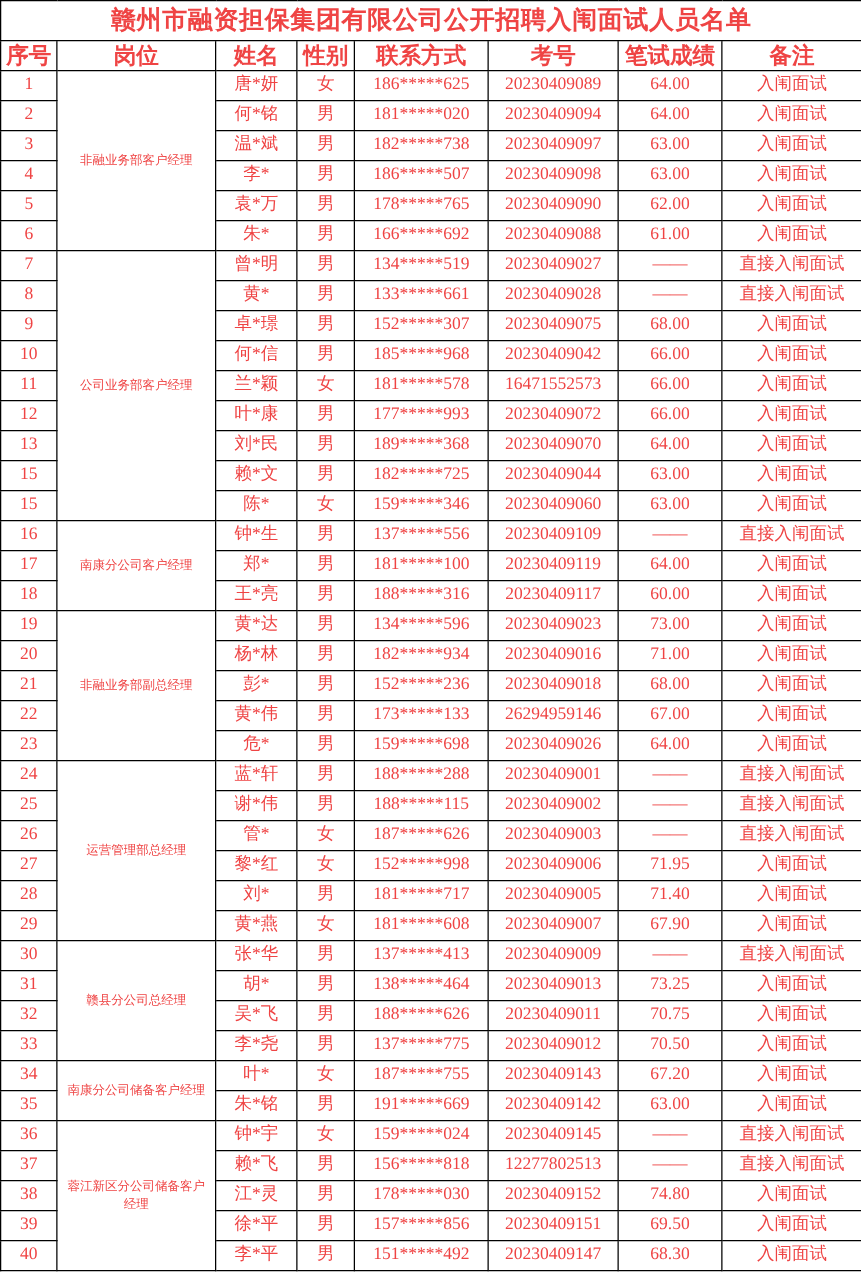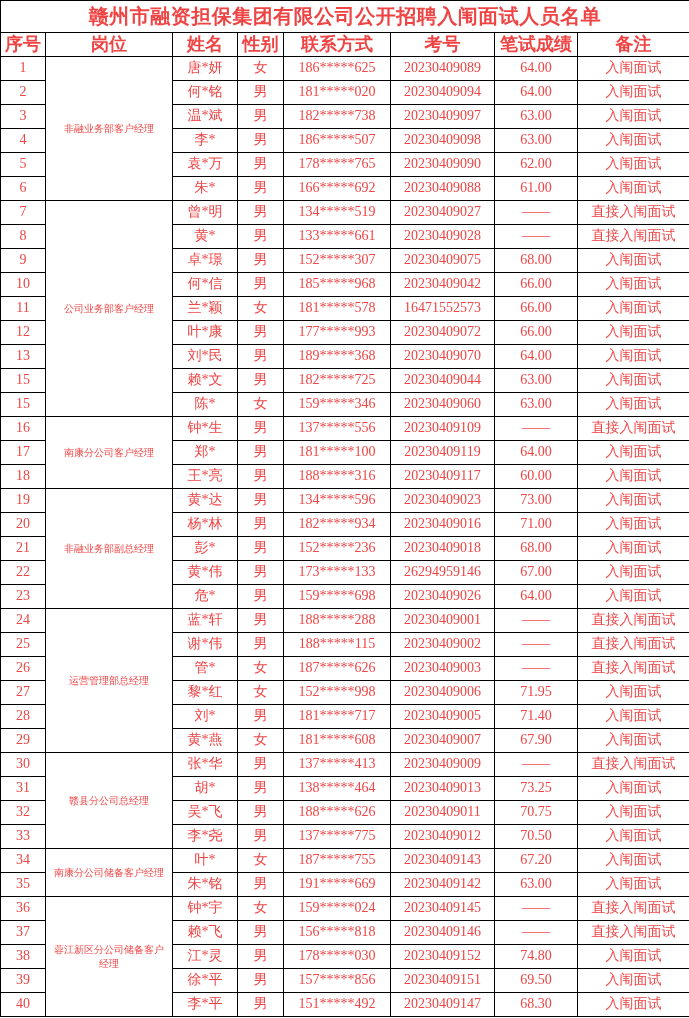--- a/index.html
+++ b/index.html
@@ -376,21 +376,21 @@
           <td class="num">159*****024</td>
           <td class="num">20230409145</td>
           <td class="num">——</td>
           <td>直接入闱面试</td>
         </tr>
         <tr>
           <td class="num">37</td>
           <td>赖*飞</td>
           <td>男</td>
           <td class="num">156*****818</td>
-          <td class="num">20230409146</td>
+          <td class="num">12277802513</td>
           <td class="num">——</td>
           <td>直接入闱面试</td>
         </tr>
         <tr>
           <td class="num">38</td>
           <td>江*灵</td>
           <td>男</td>
           <td class="num">178*****030</td>
           <td class="num">20230409152</td>
           <td class="num">74.80</td>

